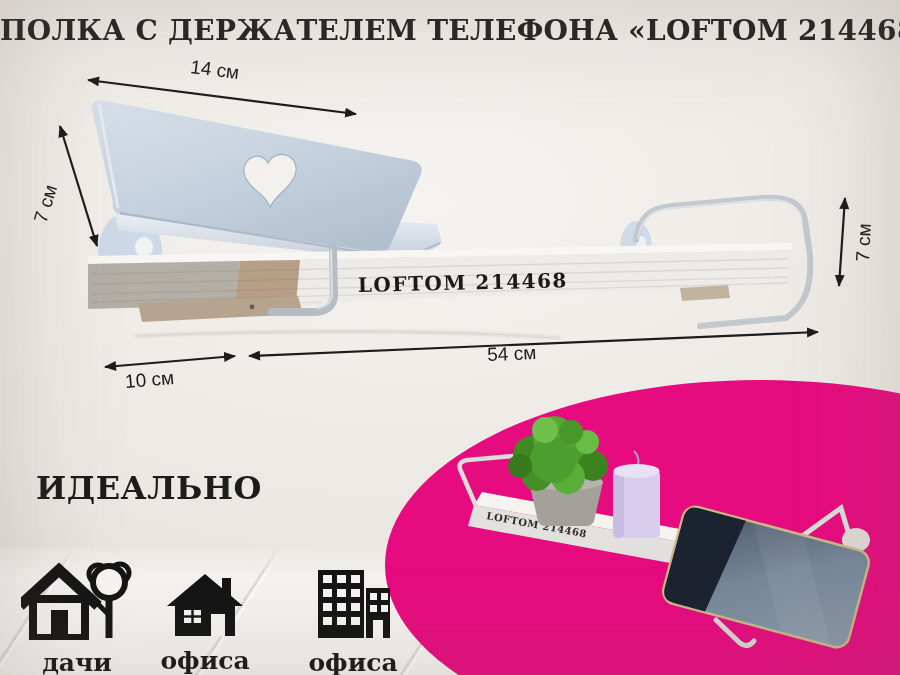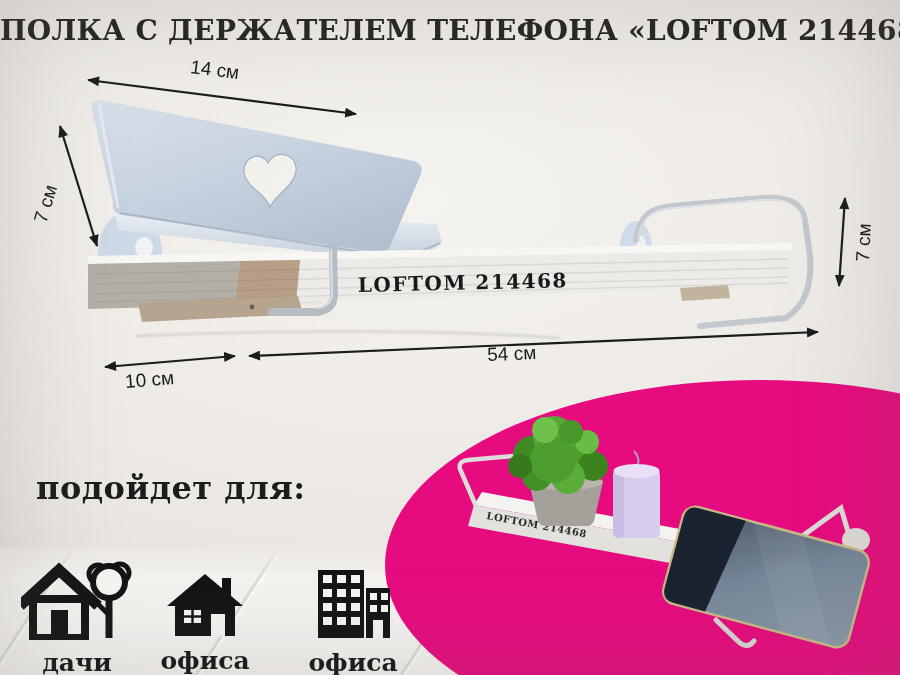--- a/index.html
+++ b/index.html
@@ -192,21 +192,21 @@
         <polygon points="740,528 792,528 846,626 794,626" fill="#ffffff" opacity=".06"></polygon>
       </g>
 
       <path d="M716,620 L740,643 Q748,649 754,641" fill="none" stroke="#d6d6d2" stroke-width="5" stroke-linecap="round"></path>
     </g>
   </svg>
 
   <div class="page-title">ПОЛКА С ДЕРЖАТЕЛЕМ ТЕЛЕФОНА «LOFTOM 214468»</div>
 
   <div class="ideal-heading">
-    <div>подойдет для:</div>
+    <div>ИДЕАЛЬНО</div>
   </div>
 
   <div class="icon-item" style="left:18px;top:560px;width:118px;">
     <svg width="112" height="80" viewBox="0 0 112 80">
       <circle cx="77" cy="14" r="9" fill="#f6f5f2" stroke="#141414" stroke-width="5"></circle>
       <circle cx="99" cy="13" r="9" fill="#f6f5f2" stroke="#141414" stroke-width="5"></circle>
       <circle cx="88" cy="22" r="16" fill="#f6f5f2" stroke="#141414" stroke-width="6"></circle>
       <line x1="88" y1="36" x2="88" y2="78" stroke="#141414" stroke-width="7"></line>
       <line x1="87" y1="54" x2="75" y2="42" stroke="#141414" stroke-width="5"></line>
       <rect x="12" y="39" width="52" height="39" fill="#f6f5f2" stroke="#141414" stroke-width="8"></rect>

